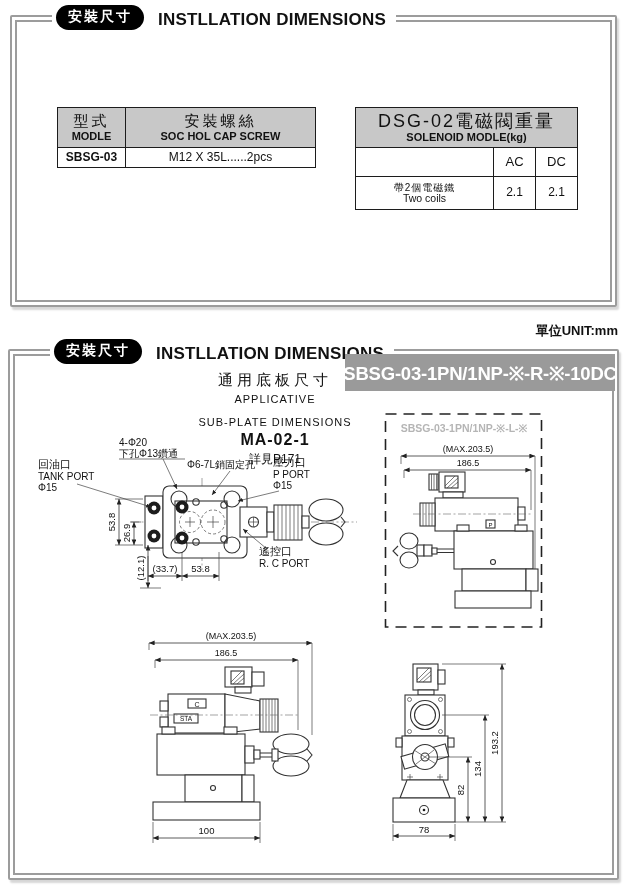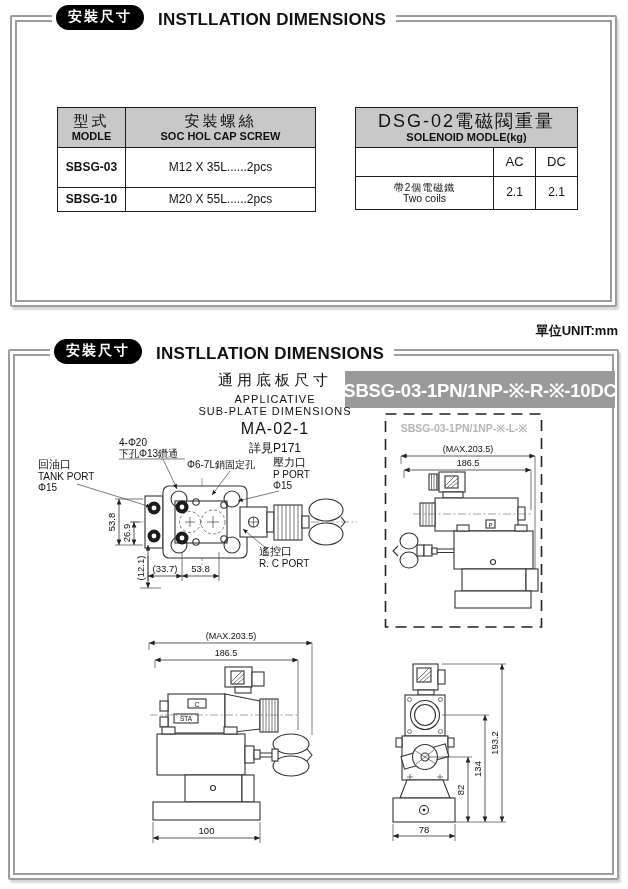--- a/index.html
+++ b/index.html
@@ -22,21 +22,21 @@
   .en-head { font-size:11px; font-weight:bold; letter-spacing:0; }
   .model-cell { font-weight:bold; font-size:12px; }
   .screw-cell { font-size:12px; }
   .acdc { font-size:13px; font-weight:400; }
   .val { font-size:12px; }
   .coil-zh { font-size:10px; letter-spacing:1px; }
   .coil-en { font-size:10.5px; }
   .subplate { position:absolute; text-align:center; }
   .sp-zh { font-size:15px; letter-spacing:4px; }
   .sp-en { font-size:11px; letter-spacing:1px; margin-top:3px; }
-  .sp-code { font-size:16px; font-weight:normal; letter-spacing:1px; margin-top:3px; }
+  .sp-code { font-size:16px; font-weight:bold; letter-spacing:1px; margin-top:3px; }
   .sp-ref { font-size:12px; margin-top:2px; }
   svg text { font-family:"Liberation Sans", sans-serif; fill:#111; }
   .t9  { font-size:9px; }  .t95 { font-size:9.5px; }
   .t10 { font-size:10px; } .t11 { font-size:11px; }
   .ln   { fill:none; stroke:#333; stroke-width:1.1; }
   .lnw  { fill:#fff; stroke:#333; stroke-width:1.1; }
   .thin { fill:none; stroke:#444; stroke-width:0.7; }
   .dimln{ fill:none; stroke:#333; stroke-width:0.8; }
   .cl   { fill:none; stroke:#666; stroke-width:0.6; stroke-dasharray:8 2.5 2 2.5; }
   .dk   { fill:#1c1c1c; }
@@ -64,27 +64,23 @@
           <div class="zh-head">型式</div>
           <div class="en-head">MODLE</div>
         </th>
         <th class="hdr">
           <div class="zh-head">安裝螺絲</div>
           <div class="en-head">SOC HOL CAP SCREW</div>
         </th>
       </tr>
     </thead>
     <tbody>
-      <tr style="height:40px">
+      <tr style="height:20px">
         <td class="model-cell">SBSG-03</td>
         <td class="screw-cell">M12 X 35L......2pcs</td>
-      </tr>
-      <tr style="height:24px">
-        <td class="model-cell">SBSG-10</td>
-        <td class="screw-cell">M20 X 55L......2pcs</td>
       </tr>
     </tbody>
   </table>
 
   <table class="tbl" style="left:355px;top:107px;width:222px">
     <colgroup>
         <col style="width:138px">
         <col style="width:42px">
         <col style="width:42px">
       </colgroup>
@@ -114,26 +110,26 @@
   </table>
 
   <div class="unit-note" style="top:322px;right:10px">單位UNIT:mm</div>
 
   <div class="frame" style="left:8px;top:349px;width:611px;height:531px"></div>
   <div class="sec-title" style="left:50px;top:339px">
     <span class="badge">安裝尺寸</span>
     <span class="sec-title-text">INSTLLATION DIMENSIONS</span>
   </div>
 
-  <div class="banner" style="left:345px;top:371px;width:270px;height:37px">SBSG-03-1PN/1NP-※-R-※-10DC</div>
+  <div class="banner" style="left:345px;top:354px;width:270px;height:37px">SBSG-03-1PN/1NP-※-R-※-10DC</div>
 
   <div class="subplate" style="left:155px;top:371px;width:240px">
     <div class="sp-zh">通用底板尺寸</div>
     <div class="sp-en">APPLICATIVE</div>
-    <div class="sp-en" style="margin-top:0">SUB-PLATE DIMENSIONS</div>
+    <div class="sp-en" style="margin-top:11px">SUB-PLATE DIMENSIONS</div>
     <div class="sp-code">MA-02-1</div>
     <div class="sp-ref">詳見P171</div>
   </div>
 
   <svg class="abs" style="left:35px;top:428px" width="345" height="200" viewBox="0 0 345 200">
     <defs>
       <marker id="ar1" markerWidth="8" markerHeight="8" refX="7" refY="3" orient="auto-start-reverse">
         <path d="M0,0 L7,3 L0,6 Z" fill="#222"></path>
       </marker>
     </defs>

